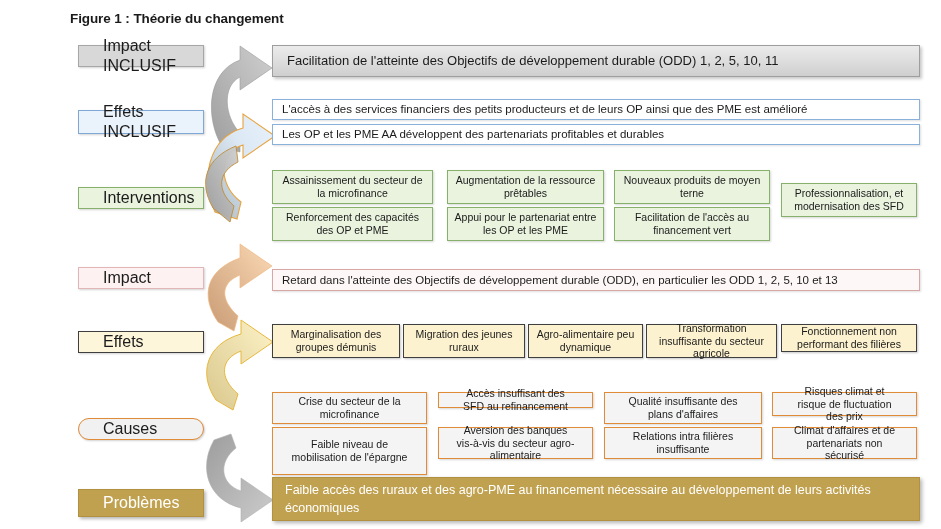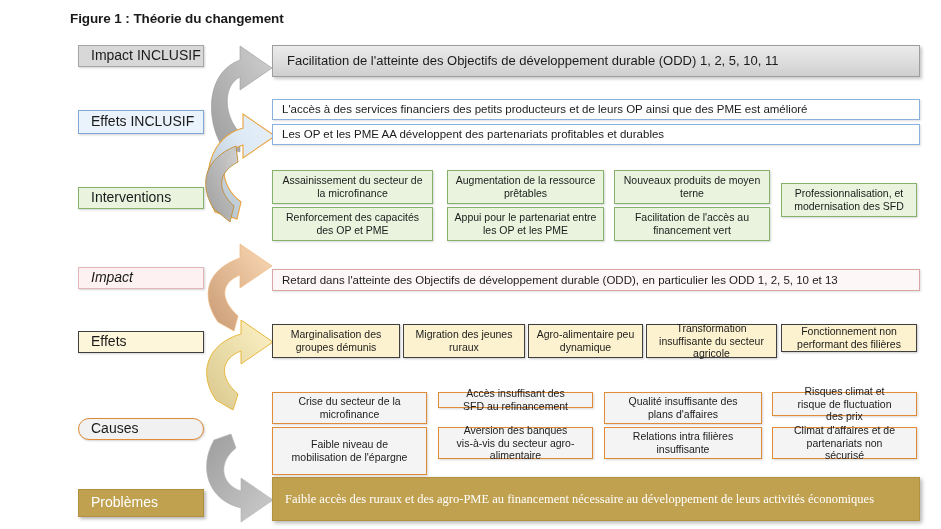--- a/index.html
+++ b/index.html
@@ -22,27 +22,27 @@
   .bx{
     position:absolute;box-sizing:border-box;
     display:flex;align-items:center;
     font-size:11px;color:#1b1b1b;line-height:1.22;
   }
   .bx.ctr{justify-content:center;text-align:center;}
   .bx.lft{justify-content:flex-start;text-align:left;}
 
   
   .rail{
-    font-size:14px;padding-left:12px;
+    font-size:16px;padding-left:24px;
     box-shadow:1px 1px 2px rgba(0,0,0,.18);
   }
   .rail-grey{background:#d8d8d8;border:1px solid #a6a6a6;color:#1b1b1b;}
   .rail-blue{background:#eaf2fb;border:1px solid #7fa8d6;}
   .rail-green{background:#e9f3de;border:1px solid #86b16a;}
-  .rail-pinkish{background:#fdf1f1;border:1px solid #e2b6b6;font-style:italic;}
+  .rail-pinkish{background:#fdf1f1;border:1px solid #e2b6b6;}
   .rail-yellow{background:#fdf6da;border:1px solid #403f3f;}
   .rail-orange{background:#f1f1f1;border:1px solid #e08b38;}
   .rail-gold{background:#c0a14f;border:1px solid #b1913f;color:#ffffff;
              box-shadow:2px 2px 3px rgba(0,0,0,.28);}
 
   
   .banner-grey{
     background:linear-gradient(180deg,#ebebeb 0%,#dcdcdc 55%,#cfcfcf 100%);
     border:1px solid #9e9e9e;
     box-shadow:2px 2px 3px rgba(0,0,0,.22);
@@ -176,15 +176,15 @@
   <div class="bx ctr card-orange" style="left:272px;top:392px;width:155px;height:32px;">Crise du secteur de la microfinance</div>
   <div class="bx ctr card-orange" style="left:438px;top:392px;width:155px;height:16px;">Accès insuffisant des SFD au refinancement</div>
   <div class="bx ctr card-orange" style="left:604px;top:392px;width:158px;height:32px;">Qualité insuffisante des plans d'affaires</div>
   <div class="bx ctr card-orange" style="left:772px;top:392px;width:145px;height:24px;">Risques climat et risque de fluctuation des prix</div>
 
   <div class="bx ctr card-orange" style="left:272px;top:427px;width:155px;height:48px;">Faible niveau de mobilisation de l'épargne</div>
   <div class="bx ctr card-orange" style="left:438px;top:427px;width:155px;height:32px;">Aversion des banques vis-à-vis du secteur agro-alimentaire</div>
   <div class="bx ctr card-orange" style="left:604px;top:427px;width:158px;height:32px;">Relations intra filières insuffisante</div>
   <div class="bx ctr card-orange" style="left:772px;top:427px;width:145px;height:32px;">Climat d'affaires et de partenariats non sécurisé</div>
 
-  <div class="bx lft banner-gold" style="left:272px;top:477px;width:648px;height:44px;font-family:Liberation Serif, serif;">Faible accès des ruraux et des agro-PME au financement nécessaire au développement de leurs activités économiques</div>
+  <div class="bx lft banner-gold" style="left:272px;top:477px;width:648px;height:44px;">Faible accès des ruraux et des agro-PME au financement nécessaire au développement de leurs activités économiques</div>
 
 </div>
 
 </body></html>

